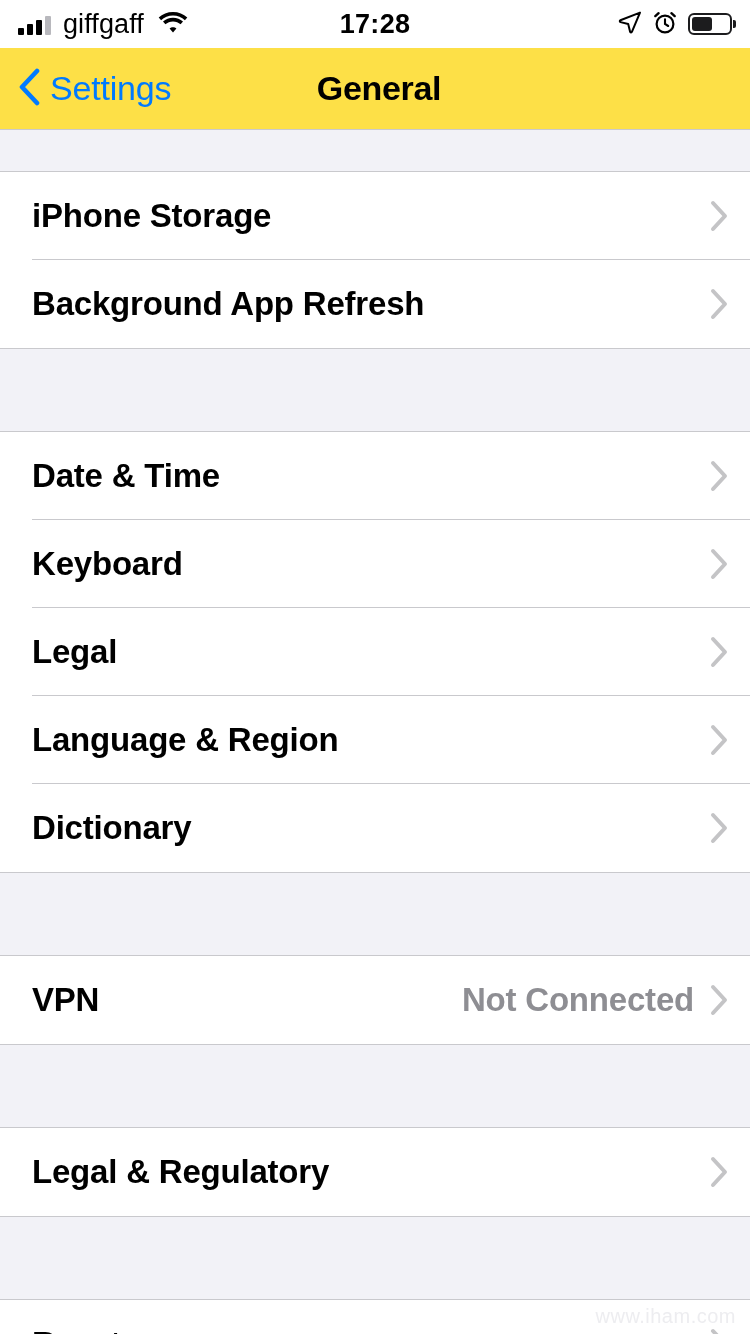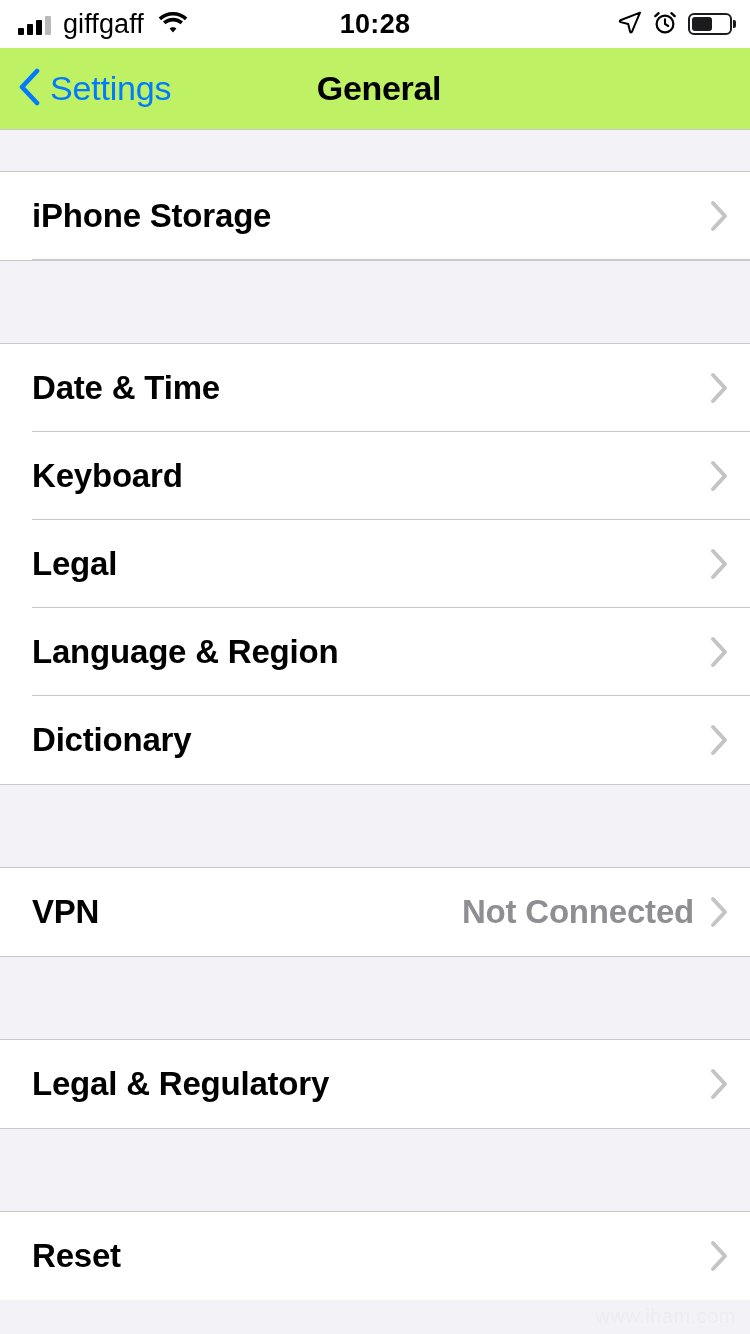--- a/index.html
+++ b/index.html
@@ -53,21 +53,21 @@
     content:""; position:absolute; right:-6px; top:50%;
     transform:translateY(-50%);
     width:3px; height:8px; background:#1c1c1e; border-radius:0 2px 2px 0;
   }
   .battery .fill {
     height:100%; width:56%; background:#1c1c1e; border-radius:3px;
   }
 
   
   .navbar {
-    height:82px; background:#bef264;
+    height:82px; background:#fde047;
     border-bottom:1px solid #c9c9cd;
     display:flex; align-items:center;
     position:relative; flex:0 0 auto;
   }
   .back {
     display:flex; align-items:center; gap:10px;
     padding-left:18px; cursor:pointer;
     position:relative; z-index:2;
   }
   .back-label { color:#007AFF; font-size:34px; letter-spacing:-0.2px; }
@@ -133,21 +133,21 @@
       <span class="wifi">
         <svg width="30" height="23" viewBox="0 0 30 23">
           <path d="M15 4.6c4.6 0 8.8 1.8 11.9 4.7l2.4-2.7C25.6 3 20.5 1 15 1S4.4 3 .7 6.6l2.4 2.7C6.2 6.4 10.4 4.6 15 4.6z" fill="#000"></path>
           <path d="M15 10.4c2.9 0 5.6 1.1 7.6 2.9l2.4-2.7c-2.7-2.4-6.2-3.8-10-3.8s-7.3 1.4-10 3.8l2.4 2.7c2-1.8 4.7-2.9 7.6-2.9z" fill="#000"></path>
           <path d="M15 16.2c1.3 0 2.5.5 3.4 1.3L15 21.4l-3.4-3.9c.9-.8 2.1-1.3 3.4-1.3z" fill="#000"></path>
         </svg>
       </span>
     </div>
 
     <div class="sb-center">
-      <span class="clock">10:28</span>
+      <span class="clock">17:28</span>
     </div>
 
     <div class="sb-right">
       <span>
         <svg width="24" height="24" viewBox="0 0 24 24">
           <path d="M22 2.6 2.4 10.3c-.9.3-.8 1.6.1 1.8l7.7 1.9 1.9 7.7c.2.9 1.5 1 1.8.1L22 2.6z" fill="none" stroke="#000" stroke-width="2" stroke-linejoin="round"></path>
         </svg>
       </span>
       <span>
         <svg width="24" height="25" viewBox="0 0 24 25">
@@ -181,20 +181,28 @@
     <div class="group">
       <div class="row">
         <span class="label">iPhone Storage</span>
         <span class="chev">
           <svg width="18" height="32" viewBox="0 0 18 32">
               <path d="M3 3l12 13L3 29" fill="none" stroke="#C4C4C6" stroke-width="4" stroke-linecap="round" stroke-linejoin="round"></path>
             </svg>
         </span>
         <span class="sep"></span>
       </div>
+      <div class="row last">
+        <span class="label">Background App Refresh</span>
+        <span class="chev">
+          <svg width="18" height="32" viewBox="0 0 18 32">
+              <path d="M3 3l12 13L3 29" fill="none" stroke="#C4C4C6" stroke-width="4" stroke-linecap="round" stroke-linejoin="round"></path>
+            </svg>
+        </span>
+      </div>
     </div>
 
     <div class="gap mid"></div>
 
     <div class="group">
       <div class="row">
         <span class="label">Date &amp; Time</span>
         <span class="chev">
           <svg width="18" height="32" viewBox="0 0 18 32">
               <path d="M3 3l12 13L3 29" fill="none" stroke="#C4C4C6" stroke-width="4" stroke-linecap="round" stroke-linejoin="round"></path>

